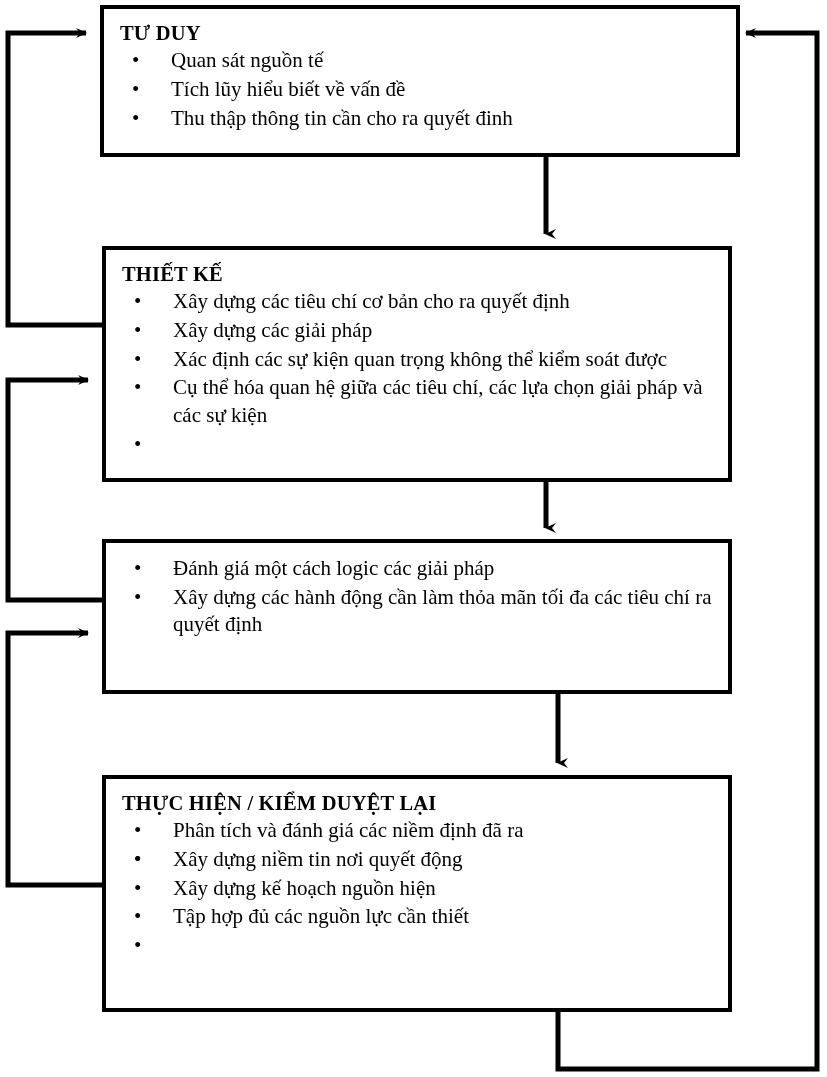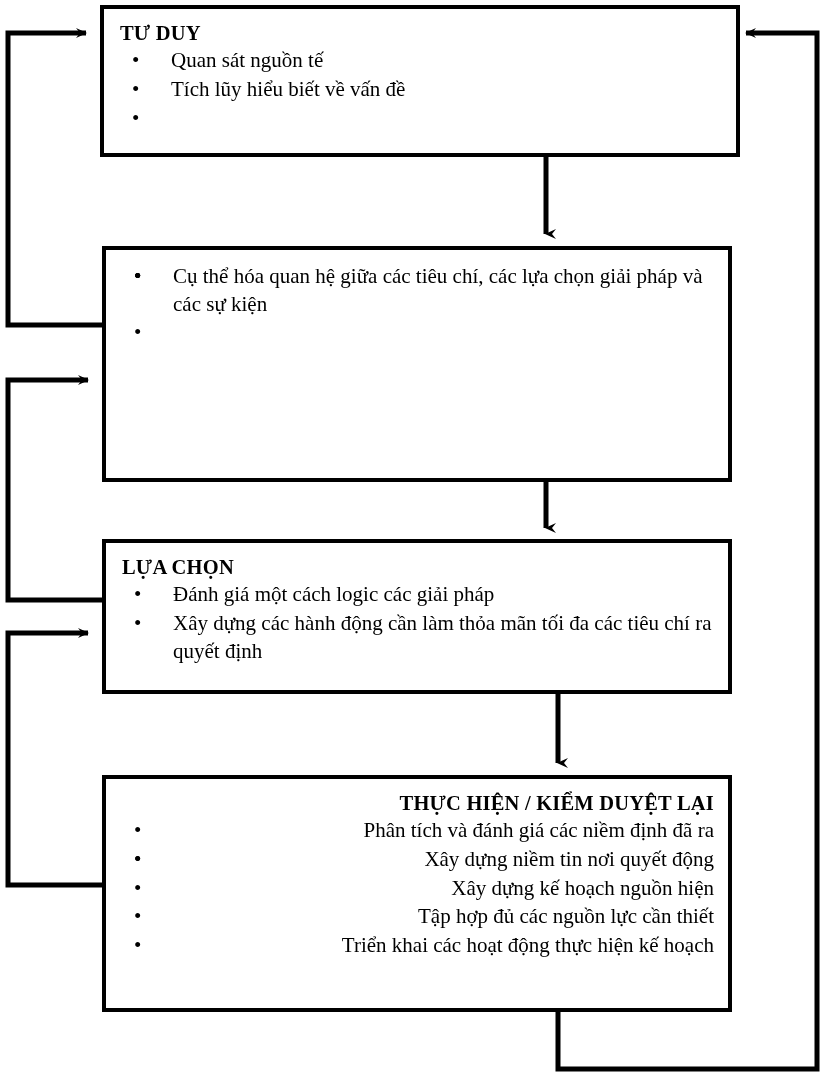--- a/index.html
+++ b/index.html
@@ -57,21 +57,21 @@
     position: absolute;
     left: 14px;
     top: 0;
     font-size: 21px;
     line-height: 1.32;
   }
   
   #node-tu-duy     { left: 100px; top: 5px;   width: 640px; height: 152px; font-family: Liberation Serif, serif; }
   #node-thiet-ke   { left: 102px; top: 246px; width: 630px; height: 236px; }
   #node-lua-chon   { left: 102px; top: 539px; width: 630px; height: 155px; }
-  #node-thuc-hien  { left: 102px; top: 775px; width: 630px; height: 237px; text-align: right; }
+  #node-thuc-hien  { left: 102px; top: 775px; width: 630px; height: 237px; }
 </style>
 </head>
 <body>
 
 <div id="canvas">
 
   <svg id="wires" viewBox="0 0 827 1077" width="827" height="1077" xmlns="http://www.w3.org/2000/svg">
     <defs>
       <marker id="arrow-down" markerWidth="14" markerHeight="14" refX="5" refY="10" orient="auto" markerUnits="userSpaceOnUse">
         <path d="M0,0 L5,11 L10,0 L5,4 Z" fill="#000000"></path>
@@ -105,47 +105,51 @@
       <li>
         <span class="bullet-dot">•</span>
         <span>Quan sát nguồn tế</span>
       </li>
       <li>
         <span class="bullet-dot">•</span>
         <span>Tích lũy hiểu biết về vấn đề</span>
       </li>
       <li>
         <span class="bullet-dot">•</span>
+        <span>Thu thập thông tin cần cho ra quyết đinh</span>
       </li>
     </ul>
   </div>
 
   <div class="node" id="node-thiet-ke">
+    <div class="node-title">THIẾT KẾ</div>
     <ul class="bullets">
       <li>
         <span class="bullet-dot">•</span>
+        <span>Xây dựng các tiêu chí cơ bản cho ra quyết định</span>
       </li>
       <li>
         <span class="bullet-dot">•</span>
+        <span>Xây dựng các giải pháp</span>
       </li>
       <li>
         <span class="bullet-dot">•</span>
+        <span>Xác định các sự kiện quan trọng không thể kiểm soát được</span>
       </li>
       <li>
         <span class="bullet-dot">•</span>
         <span>Cụ thể hóa quan hệ giữa các tiêu chí, các lựa chọn giải pháp và các sự kiện</span>
       </li>
       <li>
         <span class="bullet-dot">•</span>
       </li>
     </ul>
   </div>
 
   <div class="node" id="node-lua-chon">
-    <div class="node-title">LỰA CHỌN</div>
     <ul class="bullets">
       <li>
         <span class="bullet-dot">•</span>
         <span>Đánh giá một cách logic các giải pháp</span>
       </li>
       <li>
         <span class="bullet-dot">•</span>
         <span>Xây dựng các hành động cần làm thỏa mãn tối đa các tiêu chí ra quyết định</span>
       </li>
     </ul>
@@ -168,18 +172,17 @@
       <li>
         <span class="bullet-dot">•</span>
         <span>Xây dựng kế hoạch nguồn hiện</span>
       </li>
       <li>
         <span class="bullet-dot">•</span>
         <span>Tập hợp đủ các nguồn lực cần thiết</span>
       </li>
       <li>
         <span class="bullet-dot">•</span>
-        <span>Triển khai các hoạt động thực hiện kế hoạch</span>
       </li>
     </ul>
   </div>
 
 </div>
 
 </body></html>

